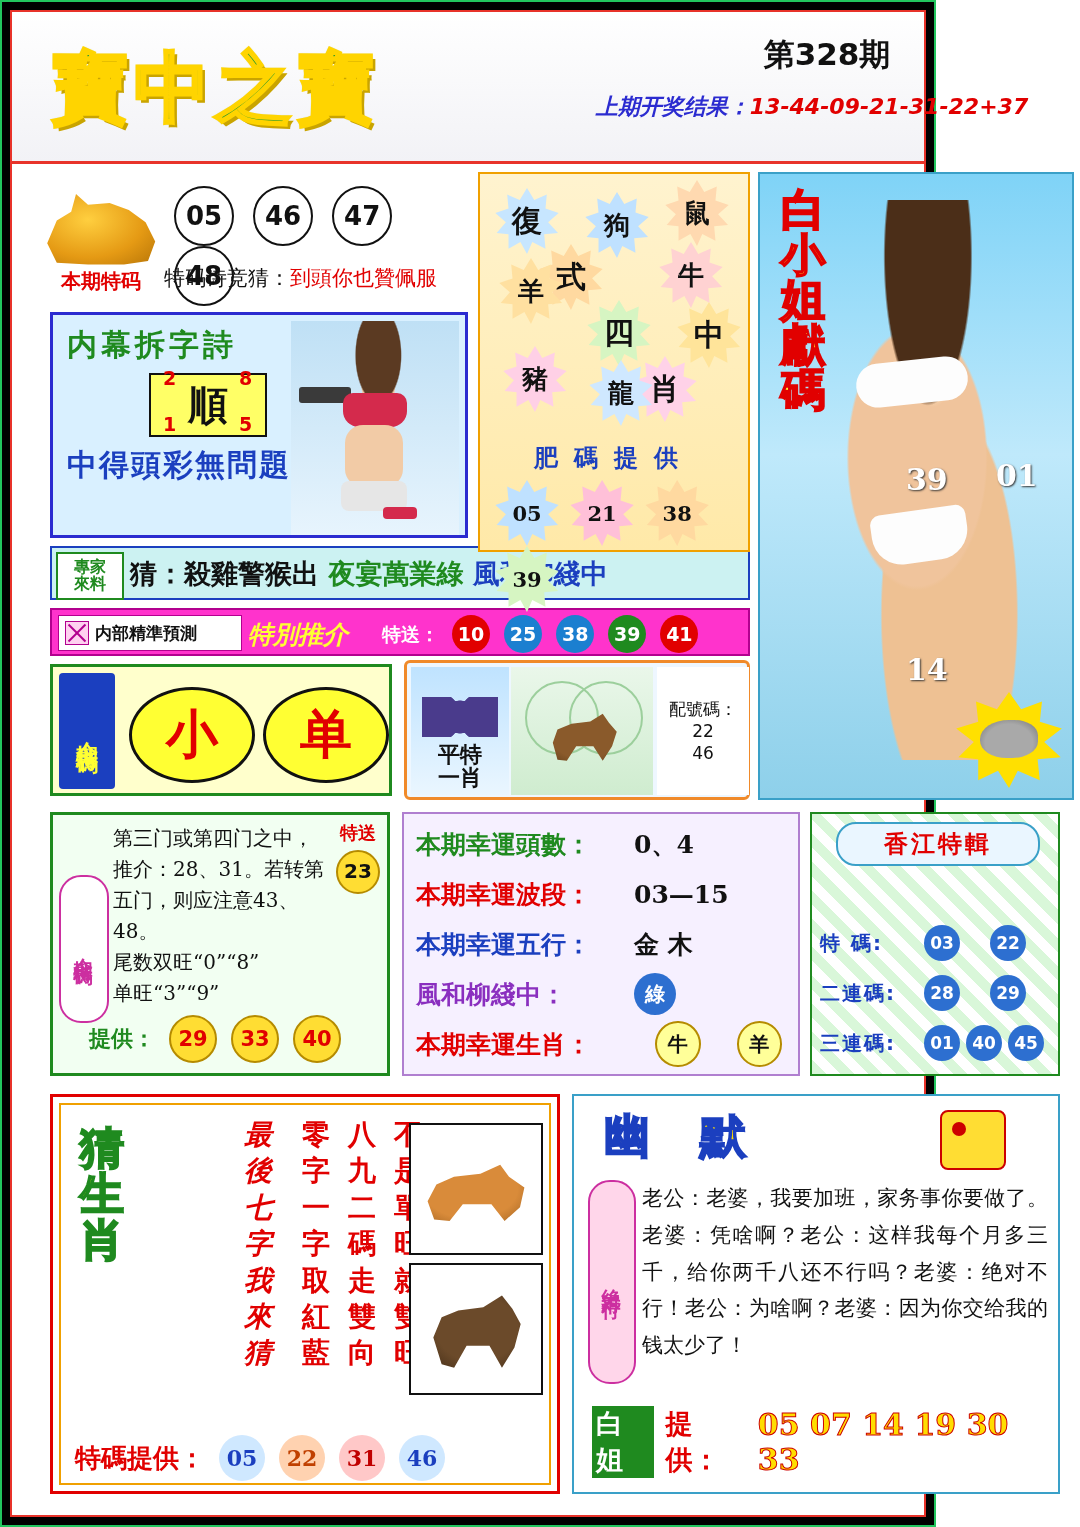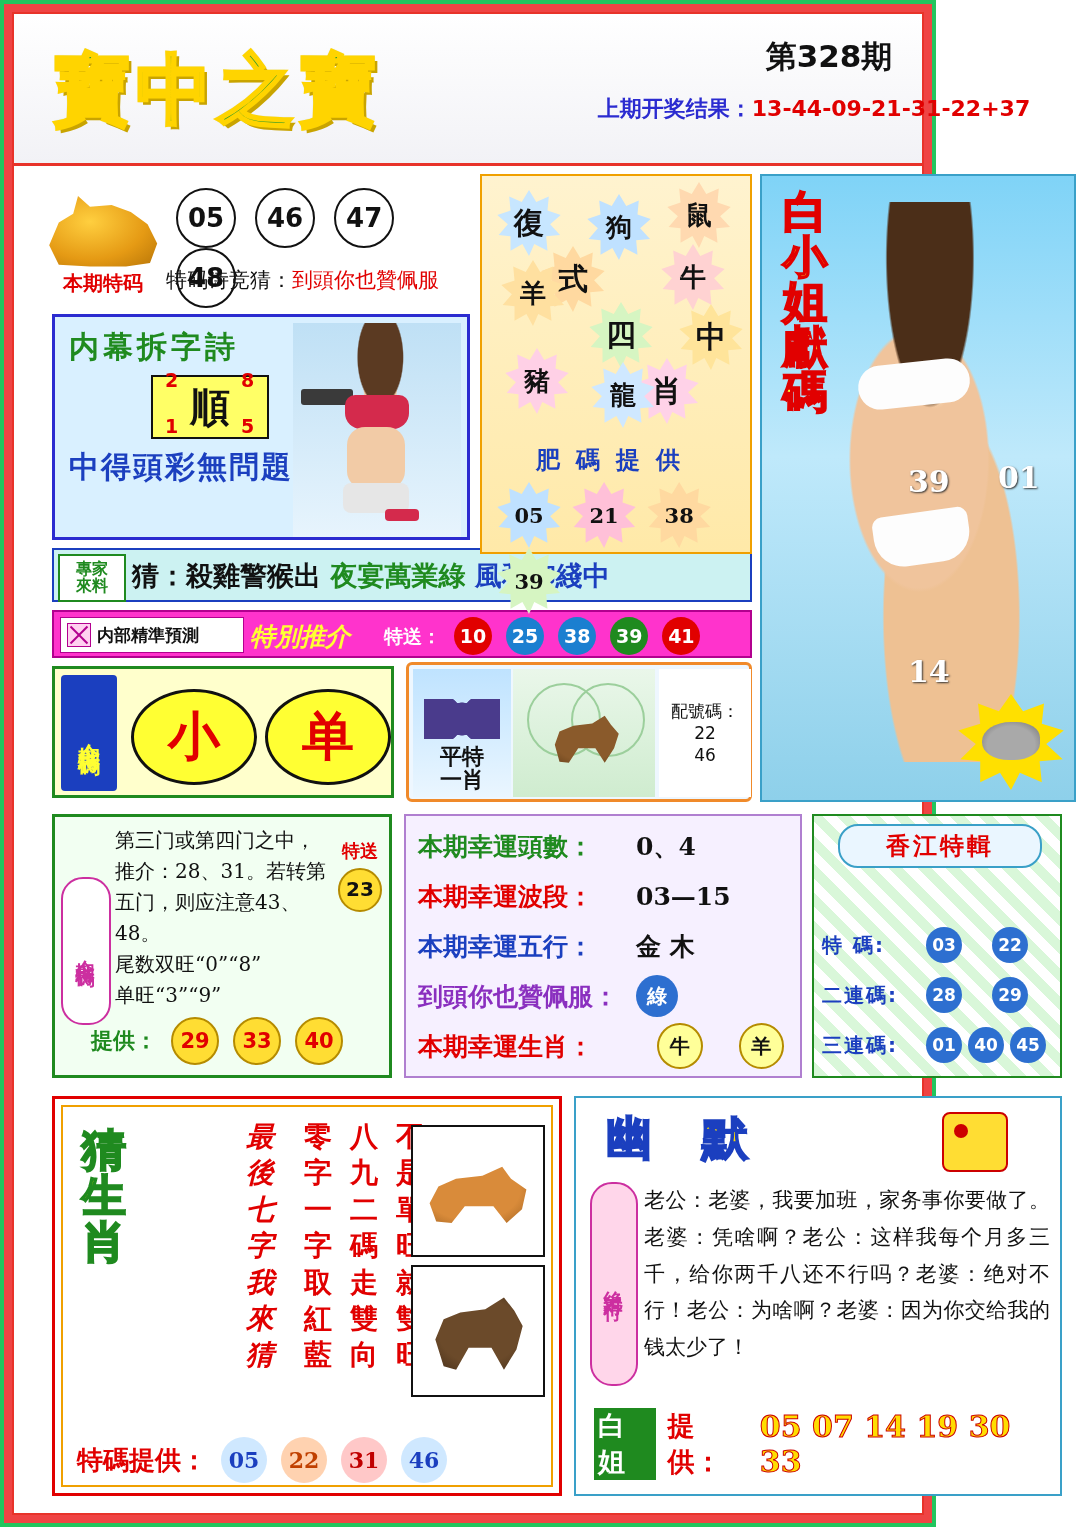--- a/index.html
+++ b/index.html
@@ -5,22 +5,22 @@
   html,body{margin:0;padding:0;}
   body{
     width:1080px;height:1527px;
     background:#ffffff;
     font-family:"DejaVu Sans","Liberation Sans",sans-serif;
     overflow:hidden;
   }
   .page{
     position:relative;width:936px;height:1527px;
     box-sizing:border-box;
-    border:4px solid #22c55e;
-    background:#ef4444;
+    border:2px solid #22c55e;
+    background:#000000;
   }
   .inner{
     position:absolute;inset:8px;
     border:2px solid #e8332a;
     background:#fff;
   }
   
   .header{
     position:absolute;left:0;top:0;width:100%;height:152px;
     border-bottom:3px solid #e8332a;
@@ -34,21 +34,21 @@
     color:#2b9a2b;
     -webkit-text-stroke:3px #ffd400;
     text-shadow:4px 4px 0 #c9a400, 0 0 2px #1f7a1f;
   }
   .issue{
     position:absolute;left:580px;top:22px;width:470px;text-align:center;
     font-size:31px;font-weight:bold;color:#111;
   }
   .lastres{
     position:absolute;left:540px;top:80px;width:520px;text-align:center;
-    font-size:22px;font-weight:bold;color:#e10000;
+    font-size:22px;font-weight:bold;color:#e10000;font-style:italic;
   }
   .lastres .lbl{color:#2b2bd0;}
   
   .box{position:absolute;box-sizing:border-box;}
   .ball{
     display:inline-flex;align-items:center;justify-content:center;
     border-radius:50%;font-weight:bold;color:#fff;
   }
   
   .tl{left:22px;top:160px;width:428px;height:122px;background:#fff;}
@@ -301,21 +301,21 @@
     border:2px solid #cc2fa0;border-radius:22px;background:#fff;
     display:flex;align-items:center;justify-content:center;
     font-size:19px;font-weight:bold;color:#cc2fa0;writing-mode:vertical-rl;letter-spacing:3px;
   }
   .mb1-txt{
     position:absolute;left:60px;top:8px;width:224px;
     font-size:20px;color:#111;line-height:1.55;
     font-family:"DejaVu Serif","Liberation Serif",serif;
   }
   .mb1-send{
-    position:absolute;right:6px;top:24px;width:46px;text-align:center;
+    position:absolute;right:6px;top:8px;width:46px;text-align:center;
     font-size:18px;font-weight:bold;color:#e10000;line-height:1.15;
   }
   .mb1-send .ball{width:40px;height:40px;font-size:20px;margin-top:6px;background:#ffdd33;color:#111;border:2px solid #b58b00;}
   .mb1-prov{
     position:absolute;left:36px;bottom:10px;
     font-size:22px;font-weight:bold;color:#1f8a1f;
     display:flex;align-items:center;gap:14px;
   }
   .mb1-prov .ball{width:44px;height:44px;font-size:21px;background:#ffdd33;color:#e10000;border:2px solid #b58b00;}
   .mb2{
@@ -589,21 +589,21 @@
     </div>
     <div class="lucky-row" style="top:58px;">
       <span class="lab" style="color:#e10000">本期幸運波段：</span>
       <span class="val">03—15</span>
     </div>
     <div class="lucky-row" style="top:108px;">
       <span class="lab" style="color:#1b3fbf">本期幸運五行：</span>
       <span class="val">金  木</span>
     </div>
     <div class="lucky-row" style="top:158px;">
-      <span class="lab" style="color:#8a2fbf">到頭你也贊佩服：</span>
+      <span class="lab" style="color:#8a2fbf">風和柳綫中：</span>
       <span class="ball" style="background:#2d6fd0">綠</span>
     </div>
     <div class="lucky-row" style="top:208px;gap:24px;">
       <span class="lab" style="color:#e10000">本期幸運生肖：</span>
       <span class="ball" style="background:#ffff99;color:#111;border:2px solid #b58b00">牛</span>
       <span class="ball" style="background:#ffff99;color:#111;border:2px solid #b58b00">羊</span>
     </div>
   </div>
 
   <div class="box mb3">

